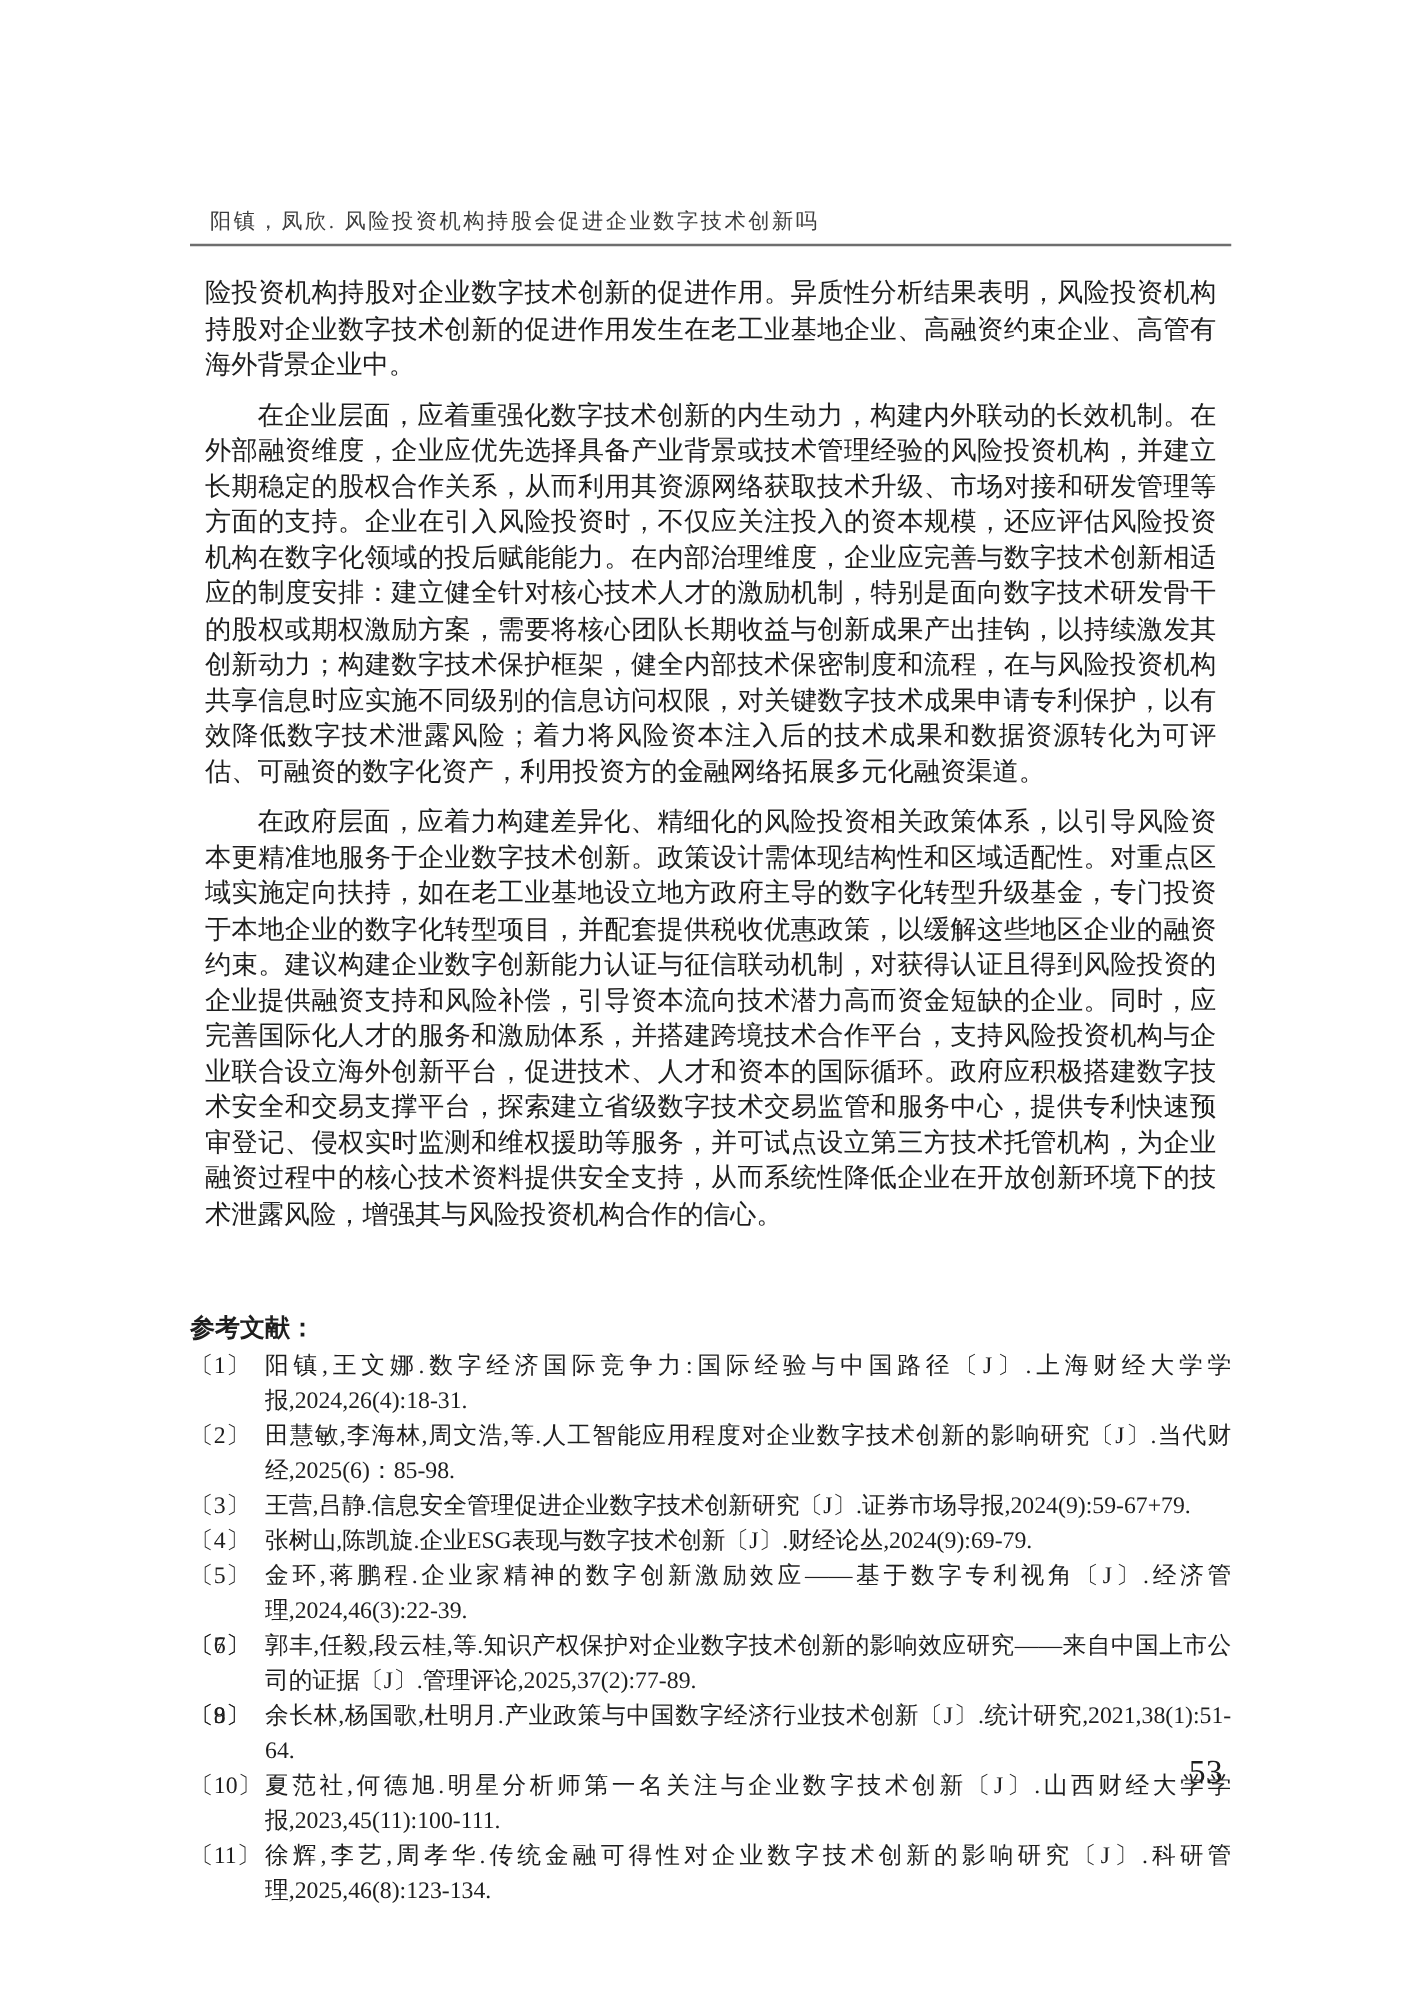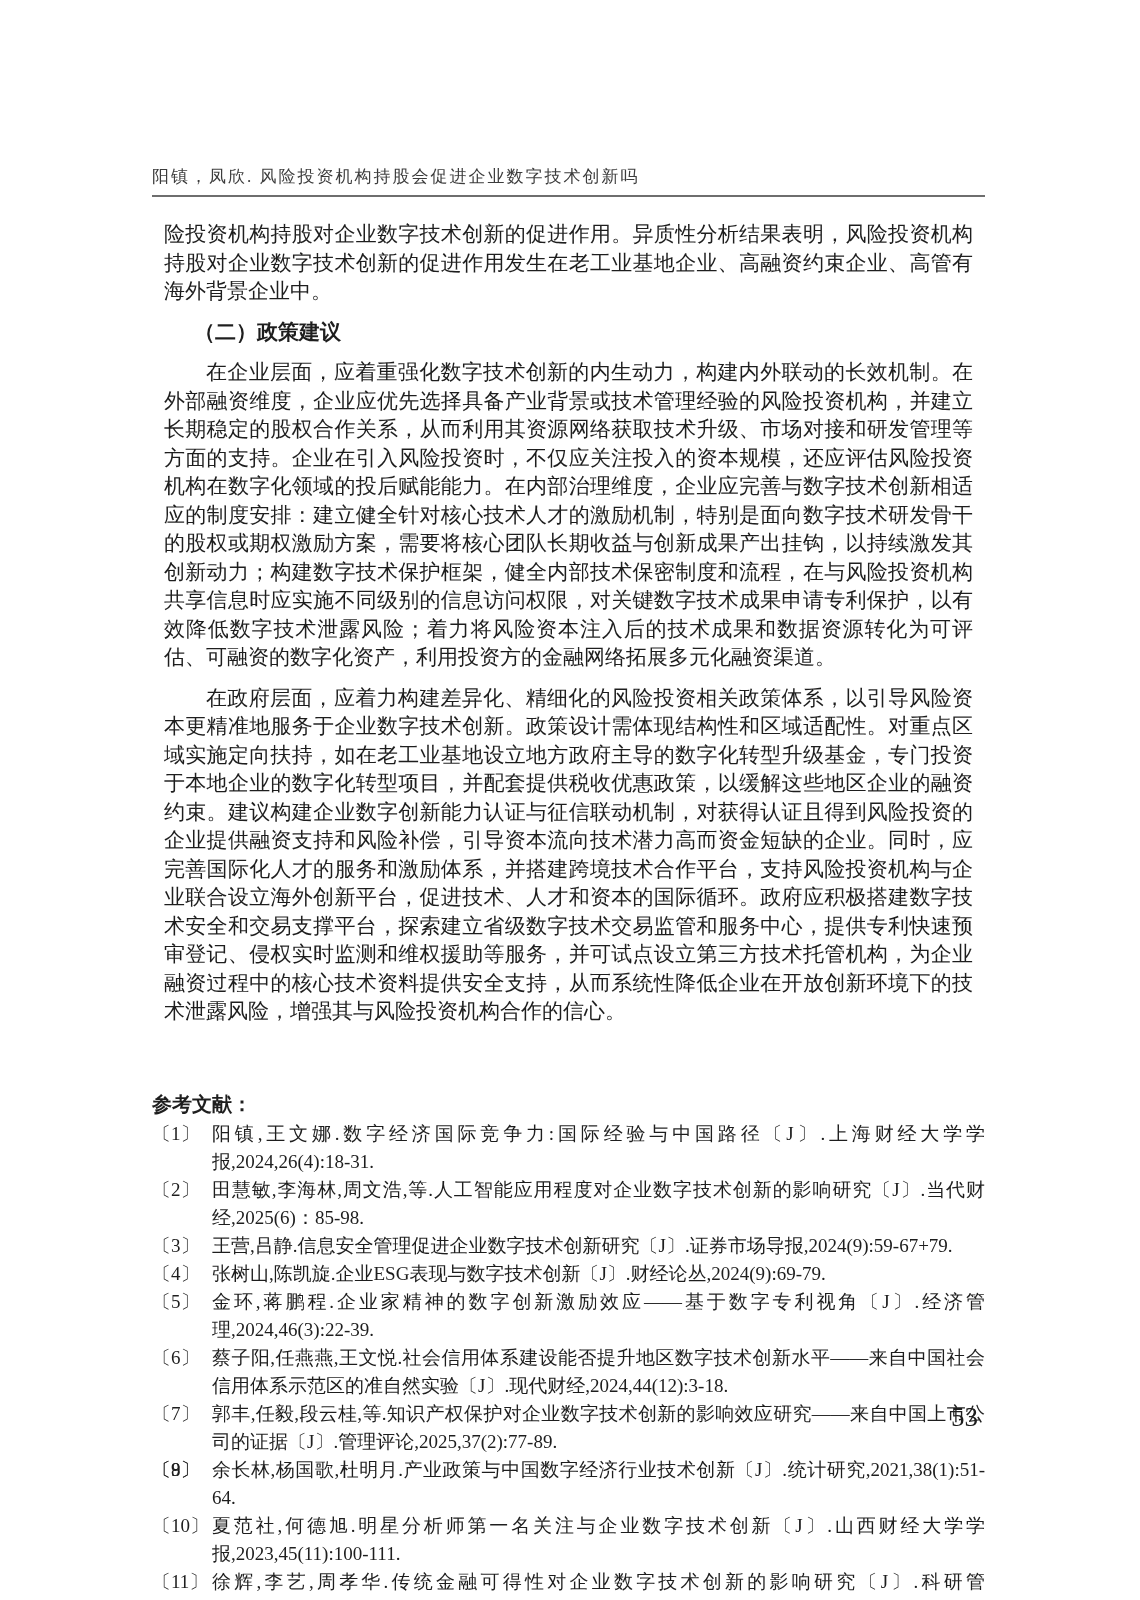--- a/index.html
+++ b/index.html
@@ -7,21 +7,21 @@
     position:relative;
     width:1140px; height:1600px;
     background:#ffffff;
     font-family:"Liberation Serif","DejaVu Serif",serif;
     color:#1e1e1e;
     overflow:hidden;
   }
   .content { position:absolute; left:152px; top:166px; width:833px; }
   .running-header {
     font-size:17px; color:#3c3c3c; letter-spacing:2px;
-    margin:0 0 7px 0; line-height:22px;
+    margin:0 0 7px 16px; line-height:22px;
   }
   .header-rule { border-top:2px solid #6e6e6e; height:0; margin:0 0 23px 0; }
   .body-para {
     margin:12px; font-size:21px; line-height:28.5px;
     text-align:justify; text-justify:inter-ideograph;
   }
   .noindent { text-indent:0; }
   .indent { text-indent:2em; }
   .section-heading {
     margin:6px 0 0 0; font-size:21px; line-height:28.5px; text-indent:2em;
@@ -50,36 +50,35 @@
 
 <div class="page">
   <div class="content">
 
     <div class="running-header">阳镇，凤欣. 风险投资机构持股会促进企业数字技术创新吗</div>
 
     <div class="header-rule"></div>
 
     <p class="body-para noindent">险投资机构持股对企业数字技术创新的促进作用。异质性分析结果表明，风险投资机构持股对企业数字技术创新的促进作用发生在老工业基地企业、高融资约束企业、高管有海外背景企业中。</p>
 
-    <p class="section-heading">（二）政策建议</p>
 
     <div id="paragraphs">
         <p class="body-para indent">在企业层面，应着重强化数字技术创新的内生动力，构建内外联动的长效机制。在外部融资维度，企业应优先选择具备产业背景或技术管理经验的风险投资机构，并建立长期稳定的股权合作关系，从而利用其资源网络获取技术升级、市场对接和研发管理等方面的支持。企业在引入风险投资时，不仅应关注投入的资本规模，还应评估风险投资机构在数字化领域的投后赋能能力。在内部治理维度，企业应完善与数字技术创新相适应的制度安排：建立健全针对核心技术人才的激励机制，特别是面向数字技术研发骨干的股权或期权激励方案，需要将核心团队长期收益与创新成果产出挂钩，以持续激发其创新动力；构建数字技术保护框架，健全内部技术保密制度和流程，在与风险投资机构共享信息时应实施不同级别的信息访问权限，对关键数字技术成果申请专利保护，以有效降低数字技术泄露风险；着力将风险资本注入后的技术成果和数据资源转化为可评估、可融资的数字化资产，利用投资方的金融网络拓展多元化融资渠道。</p>
         <p class="body-para indent">在政府层面，应着力构建差异化、精细化的风险投资相关政策体系，以引导风险资本更精准地服务于企业数字技术创新。政策设计需体现结构性和区域适配性。对重点区域实施定向扶持，如在老工业基地设立地方政府主导的数字化转型升级基金，专门投资于本地企业的数字化转型项目，并配套提供税收优惠政策，以缓解这些地区企业的融资约束。建议构建企业数字创新能力认证与征信联动机制，对获得认证且得到风险投资的企业提供融资支持和风险补偿，引导资本流向技术潜力高而资金短缺的企业。同时，应完善国际化人才的服务和激励体系，并搭建跨境技术合作平台，支持风险投资机构与企业联合设立海外创新平台，促进技术、人才和资本的国际循环。政府应积极搭建数字技术安全和交易支撑平台，探索建立省级数字技术交易监管和服务中心，提供专利快速预审登记、侵权实时监测和维权援助等服务，并可试点设立第三方技术托管机构，为企业融资过程中的核心技术资料提供安全支持，从而系统性降低企业在开放创新环境下的技术泄露风险，增强其与风险投资机构合作的信心。</p>
       </div>
 
     <div class="refs-heading">参考文献：</div>
 
     <div id="references">
         <div class="ref-item"><span class="ref-label">〔1〕</span><span>阳镇,王文娜.数字经济国际竞争力:国际经验与中国路径〔J〕.上海财经大学学报,2024,26(4):18-31.</span></div>
         <div class="ref-item"><span class="ref-label">〔2〕</span><span>田慧敏,李海林,周文浩,等.人工智能应用程度对企业数字技术创新的影响研究〔J〕.当代财经,2025(6)：85-98.</span></div>
         <div class="ref-item"><span class="ref-label">〔3〕</span><span>王营,吕静.信息安全管理促进企业数字技术创新研究〔J〕.证券市场导报,2024(9):59-67+79.</span></div>
         <div class="ref-item"><span class="ref-label">〔4〕</span><span>张树山,陈凯旋.企业ESG表现与数字技术创新〔J〕.财经论丛,2024(9):69-79.</span></div>
         <div class="ref-item"><span class="ref-label">〔5〕</span><span>金环,蒋鹏程.企业家精神的数字创新激励效应——基于数字专利视角〔J〕.经济管理,2024,46(3):22-39.</span></div>
-        <div class="ref-item"><span class="ref-label">〔6〕</span><span>蔡子阳,任燕燕,王文悦.社会信用体系建设能否提升地区数字技术创新水平——来自中国社会信用体系示范区的准自然实验〔J〕.现代财经,2024,44(12):3-18.</span></div>
+        <div class="ref-item"><span class="ref-label">〔6〕</span></div>
         <div class="ref-item"><span class="ref-label">〔7〕</span><span>郭丰,任毅,段云桂,等.知识产权保护对企业数字技术创新的影响效应研究——来自中国上市公司的证据〔J〕.管理评论,2025,37(2):77-89.</span></div>
         <div class="ref-item"><span class="ref-label">〔8〕</span></div>
         <div class="ref-item"><span class="ref-label">〔9〕</span><span>余长林,杨国歌,杜明月.产业政策与中国数字经济行业技术创新〔J〕.统计研究,2021,38(1):51-64.</span></div>
         <div class="ref-item"><span class="ref-label">〔10〕</span><span>夏范社,何德旭.明星分析师第一名关注与企业数字技术创新〔J〕.山西财经大学学报,2023,45(11):100-111.</span></div>
         <div class="ref-item"><span class="ref-label">〔11〕</span><span>徐辉,李艺,周孝华.传统金融可得性对企业数字技术创新的影响研究〔J〕.科研管理,2025,46(8):123-134.</span></div>
       </div>
 
   </div>
 
   <div class="page-number">53</div>

